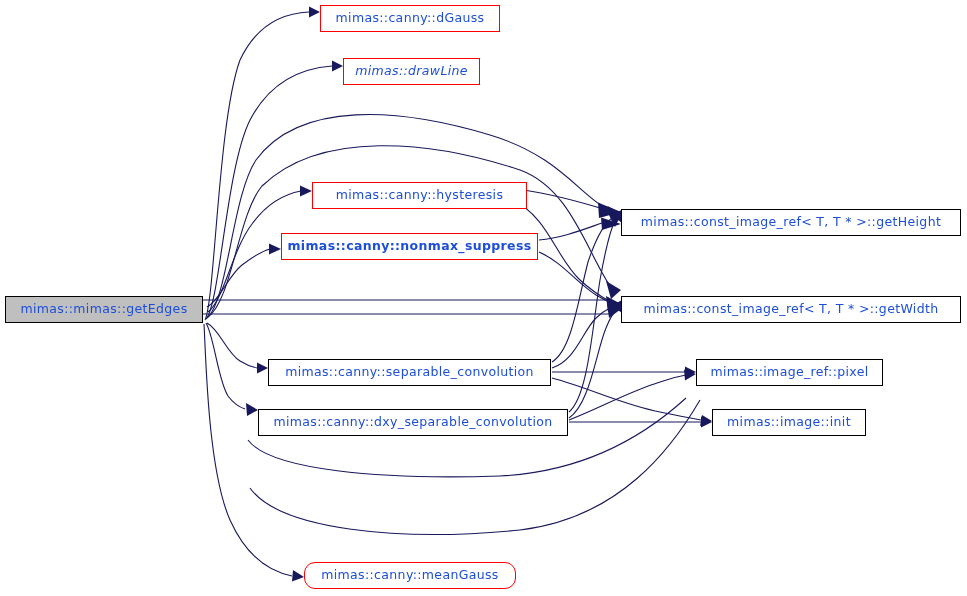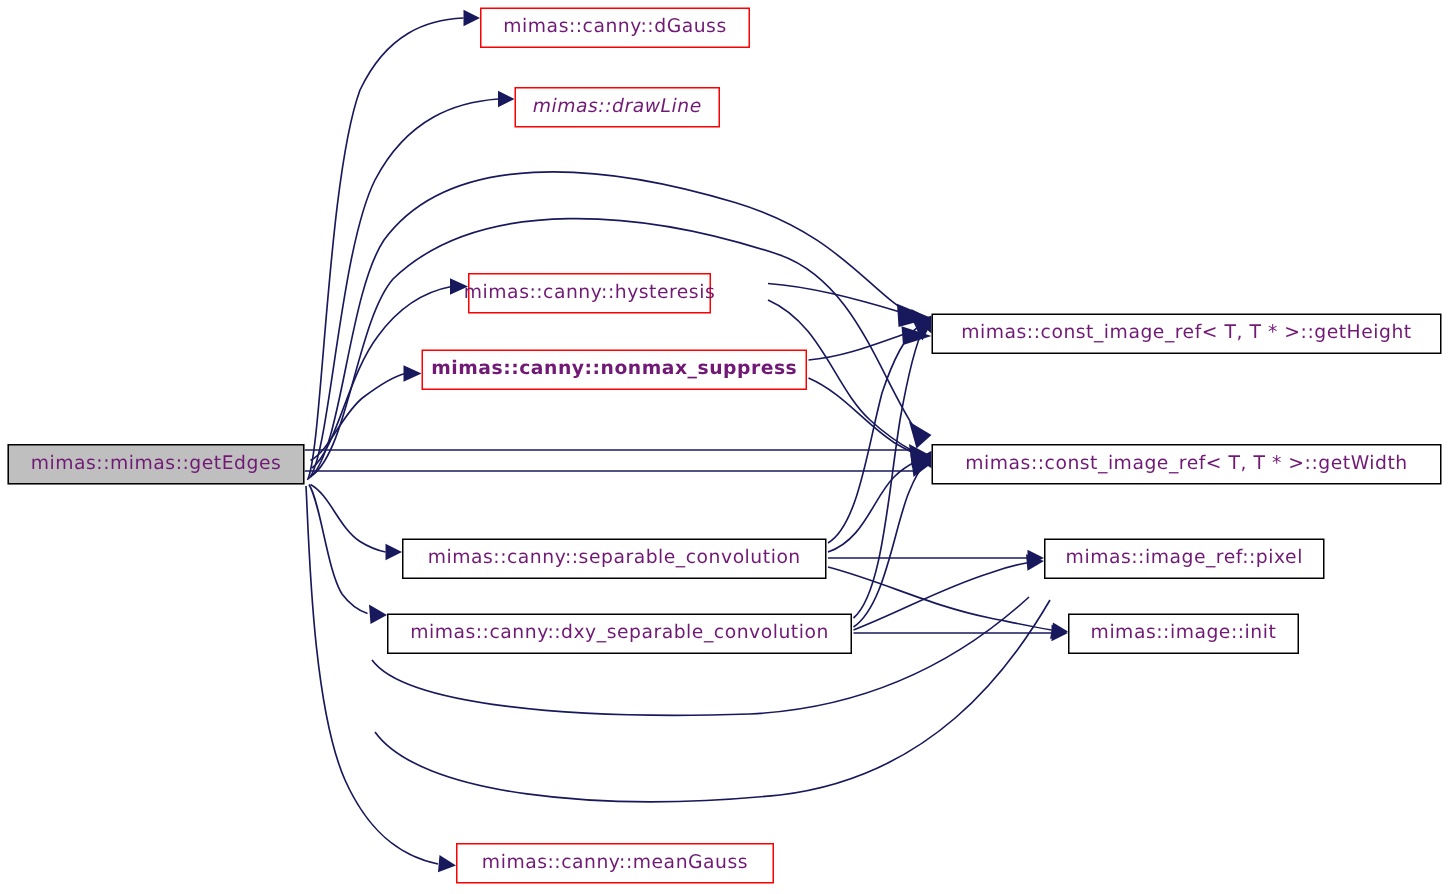--- a/index.html
+++ b/index.html
@@ -35,21 +35,21 @@
   }
   .node-box {
     position: absolute;
     box-sizing: border-box;
     display: flex;
     align-items: center;
     justify-content: center;
     background: #ffffff;
     border: 1px solid #ff0000;
     font-size: 12.5px;
-    color: #701a75;
+    color: #1d4ed8;
     letter-spacing: 0.35px;
     white-space: nowrap;
     font-family: "DejaVu Sans", sans-serif;
   }
   .node-box.plain {
     border-color: #000000;
   }
   .node-box.current {
     border-color: #000000;
     background: #bfbfbf;
@@ -143,37 +143,37 @@
   </div>
 
   <div class="node-box" style="left:320px; top:5px; width:180px; height:27px;">
     <span class="node-label">mimas::canny::dGauss</span>
   </div>
 
   <div class="node-box" style="left:343px; top:58px; width:137px; height:27px;font-style:italic;">
     <span class="node-label">mimas::drawLine</span>
   </div>
 
-  <div class="node-box" style="left:312px; top:182px; width:162px; height:27px;">
+  <div class="node-box" style="left:312px; top:182px; width:215px; height:27px;">
     <span class="node-label">mimas::canny::hysteresis</span>
   </div>
 
   <div class="node-box" style="left:281px; top:233px; width:257px; height:27px;font-weight:bold;">
     <span class="node-label">mimas::canny::nonmax_suppress</span>
   </div>
 
   <div class="node-box plain" style="left:258px; top:409px; width:310px; height:27px;">
     <span class="node-label">mimas::canny::dxy_separable_convolution</span>
   </div>
 
   <div class="node-box plain" style="left:268px; top:359px; width:283px; height:27px;">
     <span class="node-label">mimas::canny::separable_convolution</span>
   </div>
 
-  <div class="node-box" style="left:304px; top:562px; width:212px; height:27px;">
+  <div class="node-box" style="left:304px; top:562px; width:212px; height:27px;border-radius:11px;">
     <span class="node-label">mimas::canny::meanGauss</span>
   </div>
 
   <div class="node-box plain" style="left:621px; top:209px; width:340px; height:27px;">
     <span class="node-label">mimas::const_image_ref&lt; T, T * &gt;::getHeight</span>
   </div>
 
   <div class="node-box plain" style="left:621px; top:296px; width:340px; height:27px;">
     <span class="node-label">mimas::const_image_ref&lt; T, T * &gt;::getWidth</span>
   </div>

